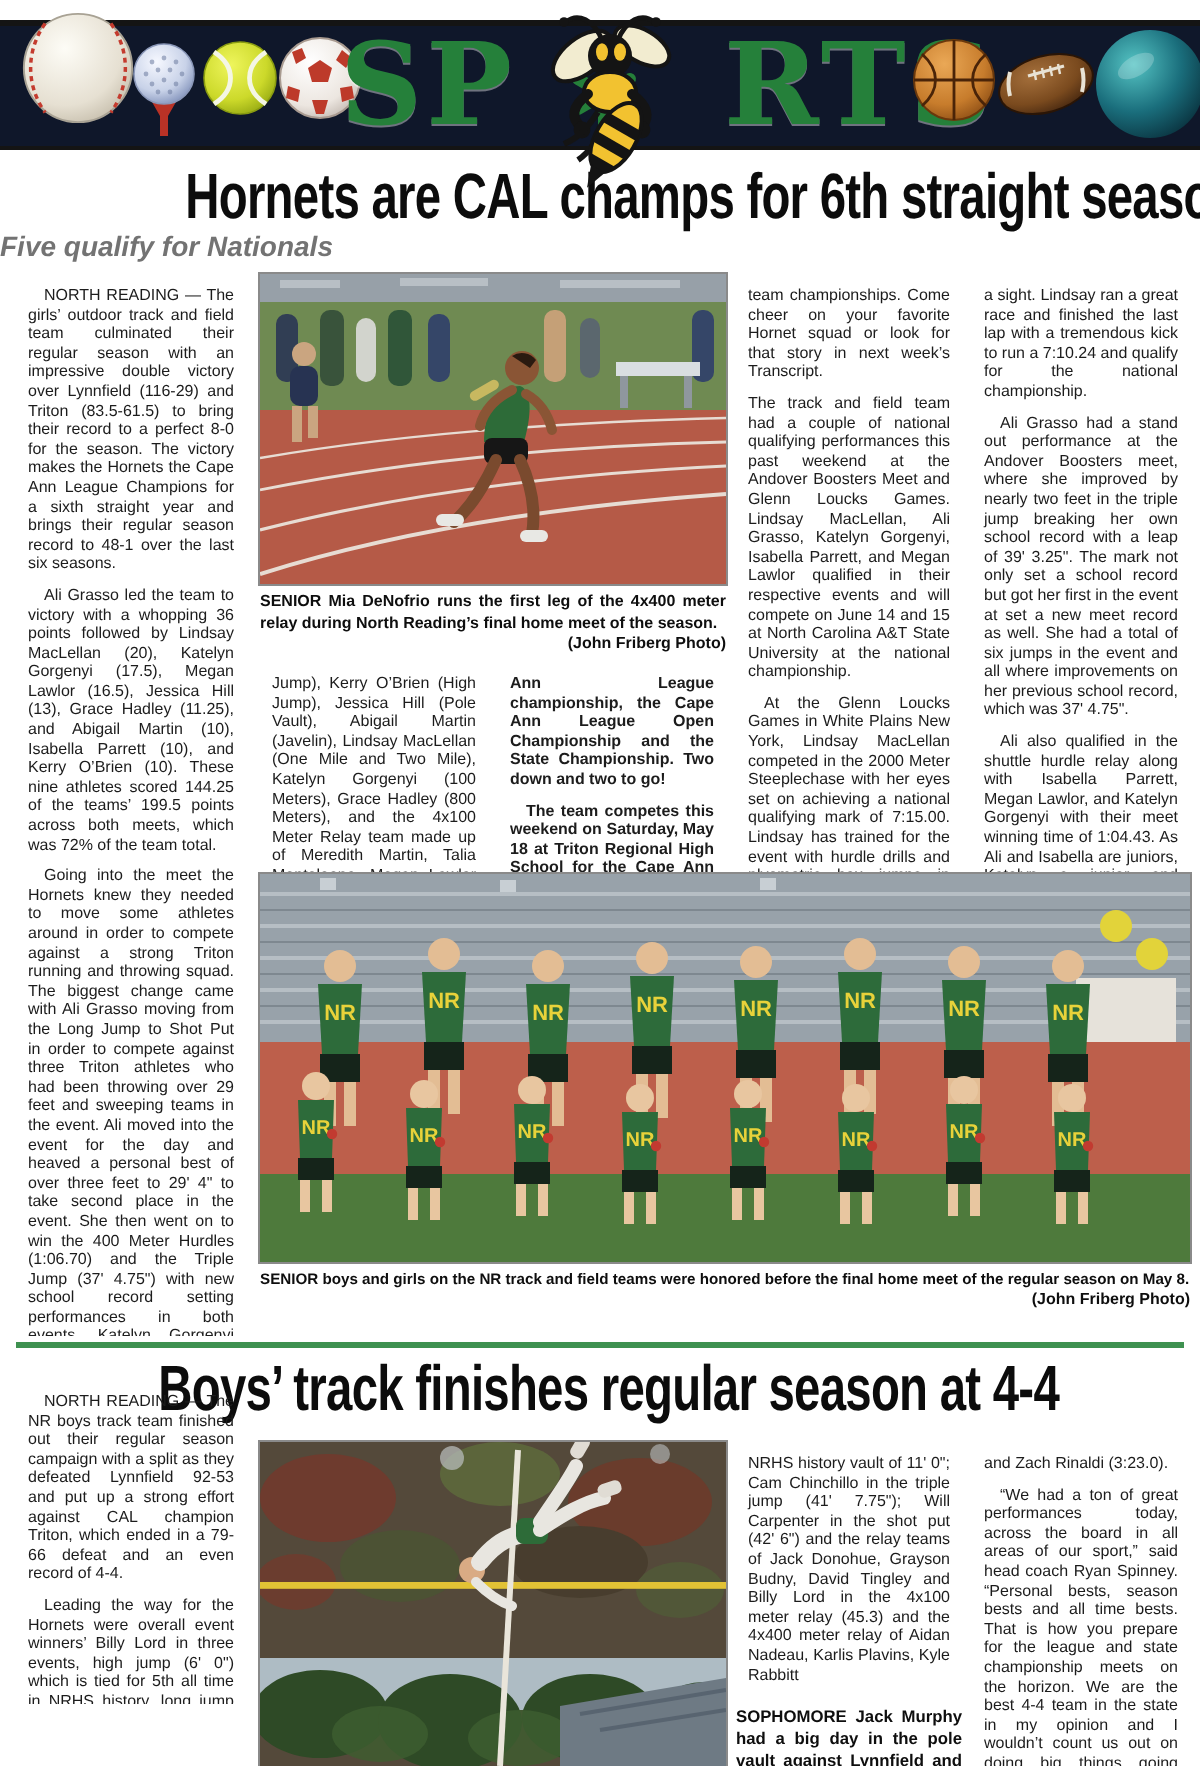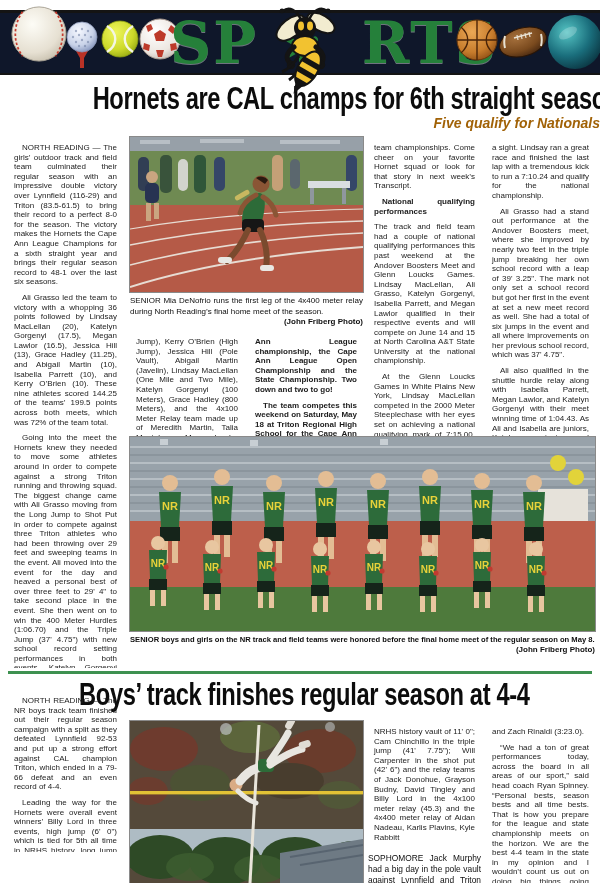--- a/index.html
+++ b/index.html
@@ -16,28 +16,28 @@
   .wordpart{
     position:absolute;top:0px;font-family:"DejaVu Serif",serif;font-weight:bold;
     font-size:57px;line-height:60px;color:#25803a;letter-spacing:2px;
     text-shadow:0 1px 0 rgba(255,255,255,.4);
   }
   .ball{position:absolute;}
   
   .headline{position:absolute;left:0;width:600px;text-align:center;font-weight:bold;color:#0c0c0c;}
   .headline>span{display:inline-block;white-space:nowrap;font-size:32px;letter-spacing:-.5px;
     transform:scaleX(.74);transform-origin:50% 50%;}
-  .subhead{position:absolute;left:0;width:600px;text-align:right;
-    font-style:italic;font-weight:bold;font-size:14px;color:#a16207;}
+  .subhead{position:absolute;left:0;width:600px;text-align:left;
+    font-style:italic;font-weight:bold;font-size:14px;color:#737373;}
   
   .col{position:absolute;font-size:8px;line-height:9.6px;text-align:justify;overflow:hidden;}
   .col p{margin:6px;text-indent:8px;}
   .cont p:first-child{text-indent:0;}
   .col .bold-sub{font-weight:bold;text-indent:8px;}
-  .caption{font-weight:normal;font-size:8px;line-height:10.5px;text-align:justify;color:#0e0e0e;}
+  .caption{font-weight:bold;font-size:8px;line-height:10.5px;text-align:justify;color:#0e0e0e;}
   .caption-one{font-weight:bold;font-size:7.6px;line-height:10px;white-space:nowrap;color:#0e0e0e;}
   .credit{font-weight:bold;font-size:8px;line-height:10px;text-align:right;color:#0e0e0e;}
   .photo{position:absolute;outline:1px solid #8a8a8a;}
   .rule{position:absolute;left:8px;width:584px;height:3px;background:#3e9150;}
 </style>
 </head>
 <body>
 
 <div class="banner">
 
@@ -261,21 +261,20 @@
   </div>
 <div class="col cont" style="left:249px;top:331px;width:114px;height:106px;font-weight:bold;">
     <p>Ann League championship, the Cape Ann League Open Championship and the State Championship. Two down and two to go!</p>
     <p>The team competes this weekend on Saturday, May 18 at Triton Regional High School for the Cape Ann League Open Championship. At this meet, the top 18-24 athletes in the league for each of the eighteen events contested in the sport will compete for individual and</p>
   </div>
 
 <div class="col cont" style="left:368px;top:137px;width:113px;height:300px;">
   <div>
       <p>team championships. Come cheer on your favorite Hornet squad or look for that story in next week’s Transcript.</p>
     </div>
-  <p class="bold-sub">National qualifying performances</p>
   <div>
       <p>The track and field team had a couple of national qualifying performances this past weekend at the Andover Boosters Meet and Glenn Loucks Games. Lindsay MacLellan, Ali Grasso, Katelyn Gorgenyi, Isabella Parrett, and Megan Lawlor qualified in their respective events and will compete on June 14 and 15 at North Carolina A&amp;T State University at the national championship.</p>
       <p>At the Glenn Loucks Games in White Plains New York, Lindsay MacLellan competed in the 2000 Meter Steeplechase with her eyes set on achieving a national qualifying mark of 7:15.00. Lindsay has trained for the event with hurdle drills and plyometric box jumps in preparation of seeking to take on the grueling task of running five laps around the track with five barriers in the way, one of which is followed by a water pit. If you have not seen the event contested before, google it, it is quite</p>
     </div>
 </div>
 <div class="col cont" style="left:486px;top:137px;width:109px;height:300px;">
     <p>a sight. Lindsay ran a great race and finished the last lap with a tremendous kick to run a 7:10.24 and qualify for the national championship.</p>
     <p>Ali Grasso had a stand out performance at the Andover Boosters meet, where she improved by nearly two feet in the triple jump breaking her own school record with a leap of 39' 3.25". The mark not only set a school record but got her first in the event at set a new meet record as well. She had a total of six jumps in the event and all where improvements on her previous school record, which was 37' 4.75".</p>
     <p>Ali also qualified in the shuttle hurdle relay along with Isabella Parrett, Megan Lawlor, and Katelyn Gorgenyi with their meet winning time of 1:04.43. As Ali and Isabella are juniors, Katelyn a junior and Megan a senior who just started working on the event this year, the team’s potential for improvement is high.</p>
     <p>With the National Championship a month away, these girls have some time to train and improve their skills leading up to the big event. Go Hornets!</p>

